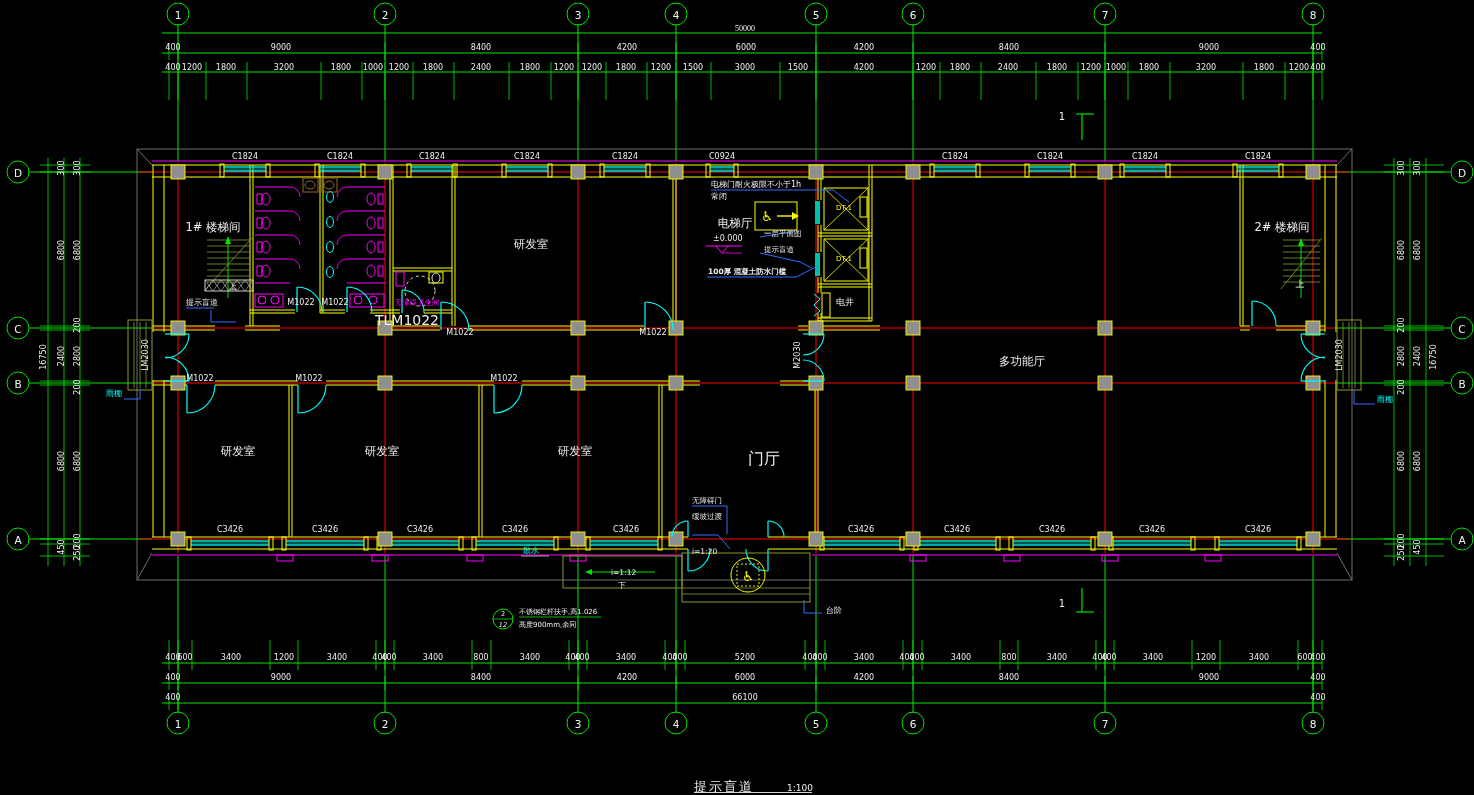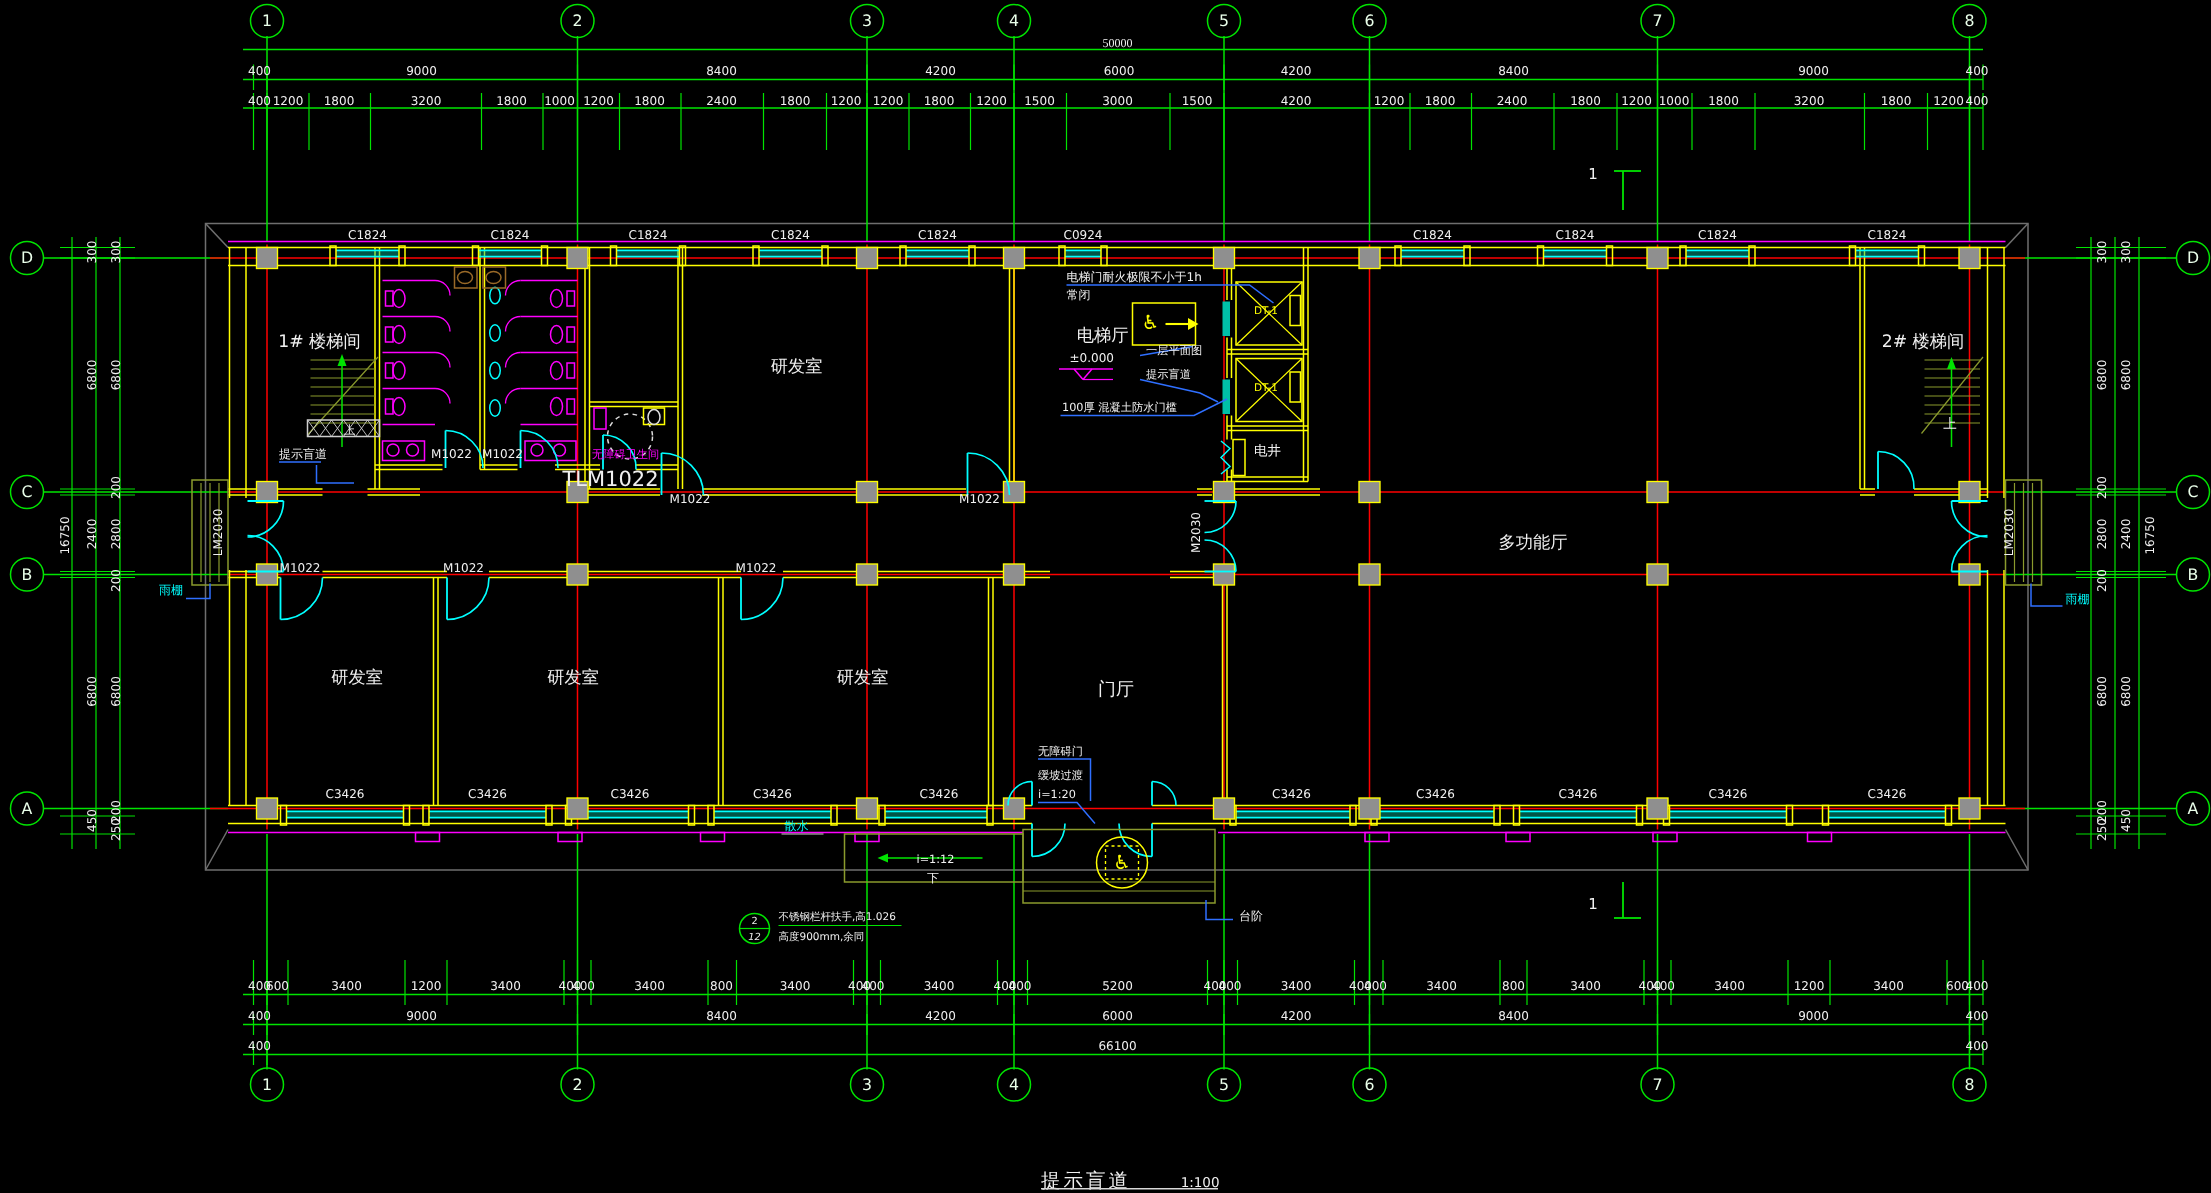--- a/index.html
+++ b/index.html
@@ -734,34 +734,34 @@
       <div class="lb rot" style="left: 798px; top: 355px; font-size: 8px;">M2030</div>
       <div class="lb rot" style="left: 146px; top: 355px; font-size: 8px;">LM2030</div>
       <div class="lb rot" style="left: 1340px; top: 355px; font-size: 8px;">LM2030</div>
       <div class="lb" style="left: 213px; top: 228px; font-size: 11.5px;">1# 楼梯间</div>
       <div class="lb" style="left: 531px; top: 245px; font-size: 11.5px;">研发室</div>
       <div class="lb" style="left: 735px; top: 224px; font-size: 11.5px;">电梯厅</div>
       <div class="lb" style="left: 1282px; top: 228px; font-size: 11.5px;">2# 楼梯间</div>
       <div class="lb" style="left: 238px; top: 452px; font-size: 11.5px;">研发室</div>
       <div class="lb" style="left: 382px; top: 452px; font-size: 11.5px;">研发室</div>
       <div class="lb" style="left: 575px; top: 452px; font-size: 11.5px;">研发室</div>
-      <div class="lb" style="left: 744px; top: 459px; font-size: 12px;">门厅</div>
+      <div class="lb" style="left: 764px; top: 459px; font-size: 16px;">门厅</div>
       <div class="lb" style="left: 1022px; top: 362px; font-size: 11.5px;">多功能厅</div>
       <div class="lb" style="left: 845px; top: 302px; font-size: 9px;">电井</div>
       <div class="lb left" style="left: 711px; top: 185px; font-size: 8px;">电梯门耐火极限不小于1h</div>
       <div class="lb left" style="left: 711px; top: 197px; font-size: 8px;">常闭</div>
       <div class="lb left" style="left: 713px; top: 239px; font-size: 8px;">±0.000</div>
       <div class="lb left" style="left: 764px; top: 234px; font-size: 7.5px;">一层平面图</div>
       <div class="lb left" style="left: 764px; top: 250px; font-size: 7.5px;">提示盲道</div>
-      <div class="lb left" style="left: 708px; top: 272px; font-size: 7.5px;">100厚 混凝土防水门槛</div>
+      <div class="lb left" style="left: 708px; top: 272px; font-size: 7.5px; font-weight: bold;">100厚 混凝土防水门槛</div>
       <div class="lb left" style="left: 186px; top: 303px; font-size: 8px;">提示盲道</div>
       <div class="lb" style="left: 417px; top: 303px; font-size: 7.5px; color: rgb(255, 0, 255);">无障碍卫生间</div>
       <div class="lb left" style="left: 692px; top: 501px; font-size: 7.5px;">无障碍门</div>
       <div class="lb left" style="left: 692px; top: 517px; font-size: 7.5px;">缓坡过渡</div>
-      <div class="lb left" style="left: 692px; top: 530px; font-size: 7.5px;">i=1:20</div>
+      <div class="lb left" style="left: 692px; top: 552px; font-size: 7.5px;">i=1:20</div>
       <div class="lb left" style="left: 611px; top: 573px; font-size: 7.5px;">i=1:12</div>
       <div class="lb left" style="left: 618px; top: 586px; font-size: 8px;">下</div>
       <div class="lb" style="left: 1300px; top: 284px; font-size: 9px;">上</div>
       <div class="lb" style="left: 233px; top: 287px; font-size: 8px;">上</div>
       <div class="lb left" style="left: 826px; top: 611px; font-size: 8px;">台阶</div>
       <div class="lb left" style="left: 106px; top: 394px; font-size: 8px; color: rgb(0, 255, 255);">雨棚</div>
       <div class="lb left" style="left: 1377px; top: 400px; font-size: 8px; color: rgb(0, 255, 255);">雨棚</div>
       <div class="lb left" style="left: 523px; top: 551px; font-size: 8px; color: rgb(0, 255, 255);">散水</div>
       <div class="lb left" style="left: 519px; top: 612px; font-size: 7px;">不锈钢栏杆扶手,高1.026</div>
       <div class="lb left" style="left: 519px; top: 625px; font-size: 7px;">高度900mm,余同</div>

